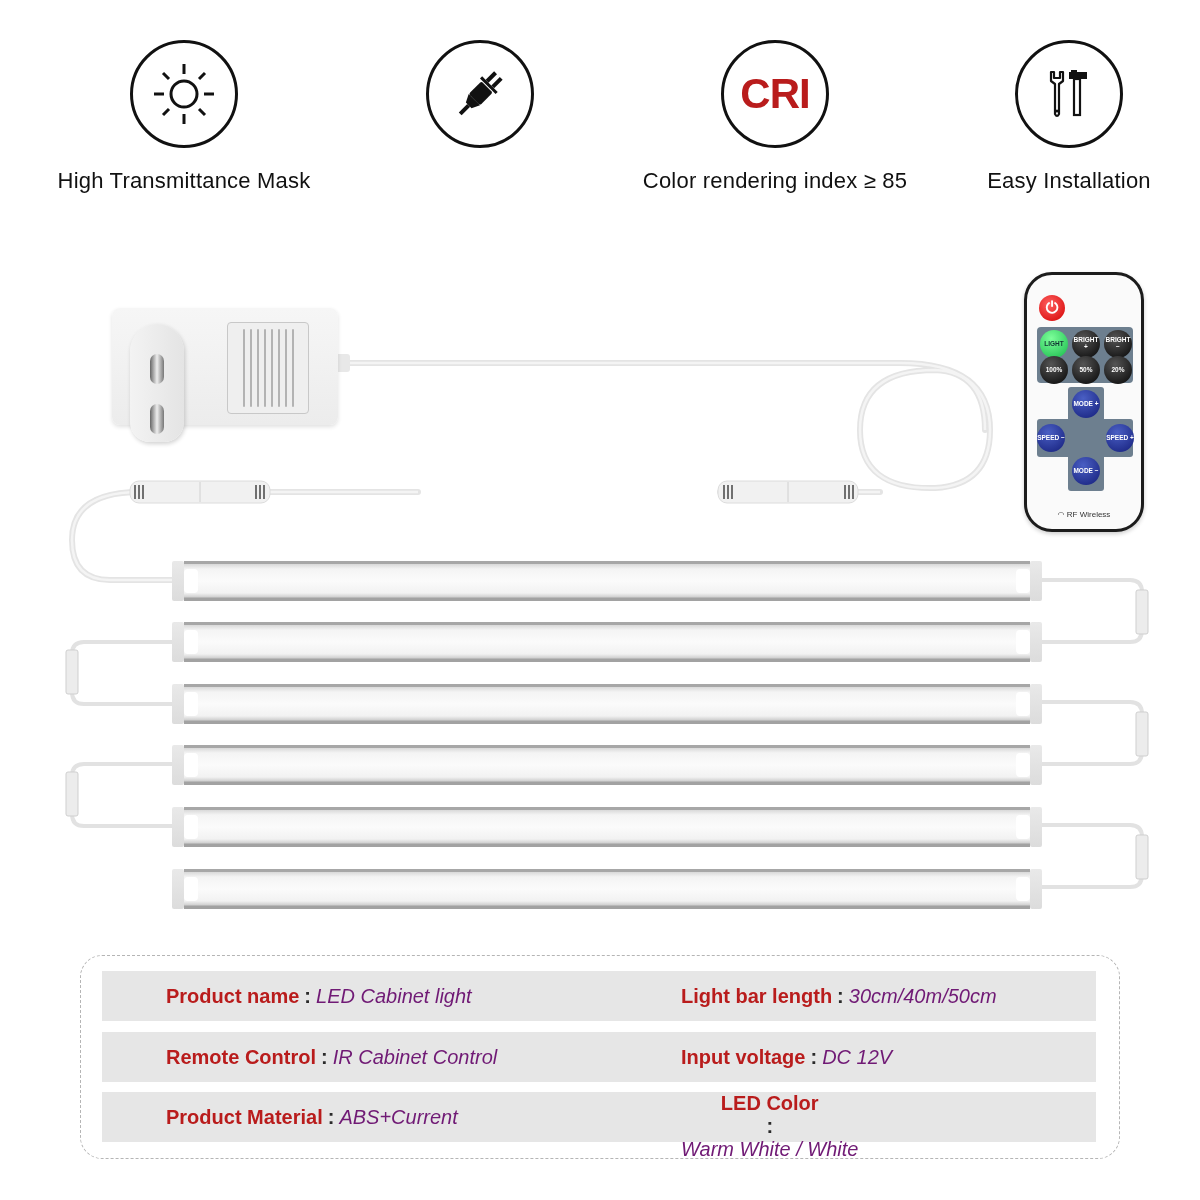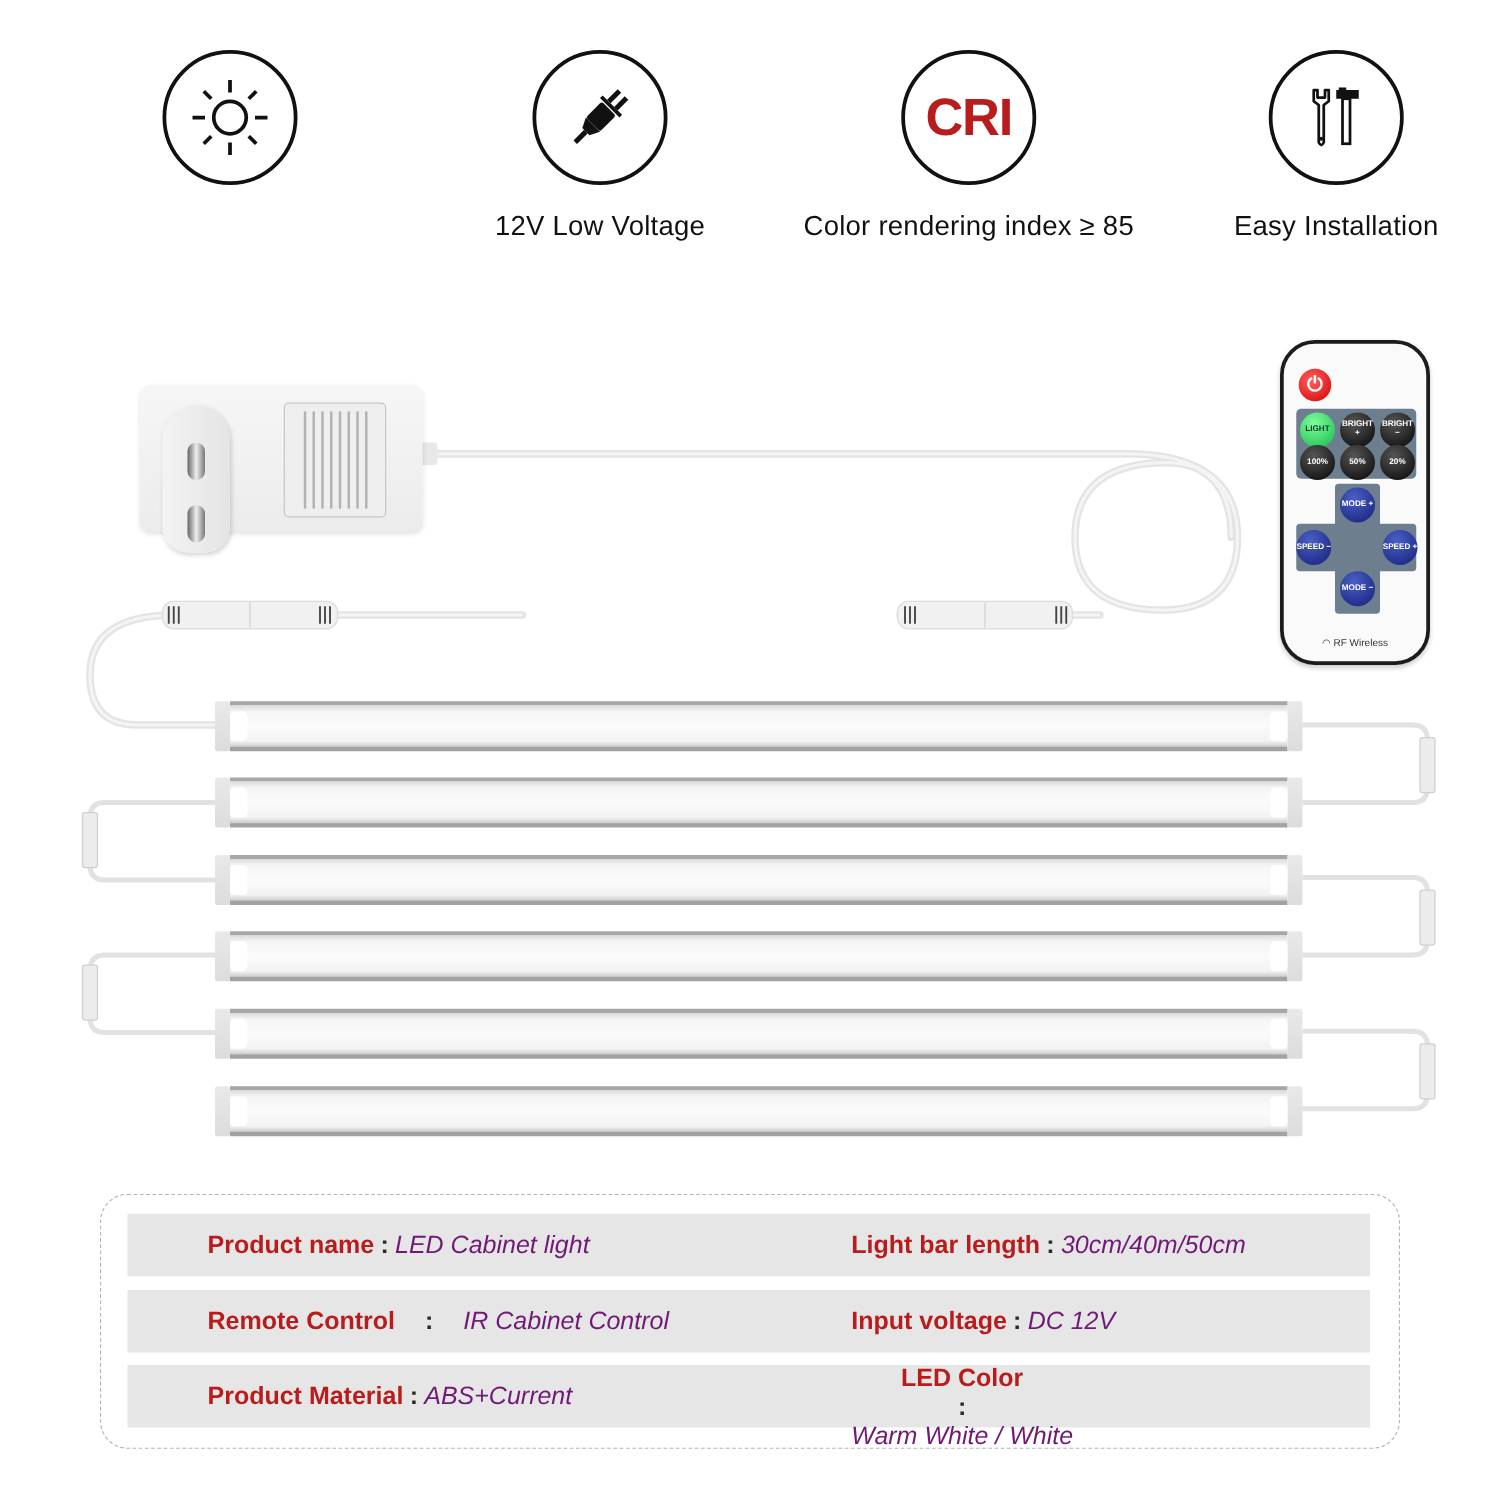--- a/index.html
+++ b/index.html
@@ -116,36 +116,36 @@
           <line x1="35" y1="55" x2="35" y2="65"></line>
         <line x1="5" y1="35" x2="15" y2="35"></line>
           <line x1="55" y1="35" x2="65" y2="35"></line>
         <line x1="14" y1="14" x2="20" y2="20"></line>
           <line x1="50" y1="50" x2="56" y2="56"></line>
         <line x1="56" y1="14" x2="50" y2="20"></line>
           <line x1="14" y1="56" x2="20" y2="50"></line>
       </g>
     </svg>
   </div>
+  <div class="label">High Transmittance Mask</div>
 </div>
 
 <div class="feature" style="left:330px;">
   <div class="circle">
     <svg width="60" height="60" viewBox="0 0 60 60">
       <g transform="rotate(45 30 30)">
         <rect x="22" y="20" width="16" height="18" rx="2" fill="#111"></rect>
         <path d="M22 38 L38 38 L34 46 L26 46 Z" fill="#111"></path>
         <rect x="28" y="46" width="4" height="12" fill="#111"></rect>
         <rect x="19" y="16" width="22" height="3" fill="#111"></rect>
         <rect x="24" y="4" width="4" height="12" fill="#111"></rect>
         <rect x="32" y="4" width="4" height="12" fill="#111"></rect>
       </g>
     </svg>
   </div>
-  <div class="label">12V Low Voltage</div>
 </div>
 
 <div class="feature" style="left:625px;">
   <div class="circle">
     <span class="cri-text">CRI</span>
   </div>
   <div class="label">Color rendering index ≥ 85</div>
 </div>
 
 <div class="feature" style="left:919px;">
@@ -314,21 +314,21 @@
       <span class="v">LED Cabinet light</span>
   </div>
   <div class="spec-cell" style="left:579px;">
     <span class="k">Light bar length</span>
       <span class="sep">:</span>
       <span class="v">30cm/40m/50cm</span>
   </div>
 </div>
 
 <div class="spec-row" style="top:1032px;">
-  <div class="spec-cell" style="left:64px;gap:19px;">
+  <div class="spec-cell" style="left:64px;">
     <span class="k">Remote Control</span>
       <span class="sep">:</span>
       <span class="v">IR Cabinet Control</span>
   </div>
   <div class="spec-cell" style="left:579px;">
     <span class="k">Input voltage</span>
       <span class="sep">:</span>
       <span class="v">DC 12V</span>
   </div>
 </div>

